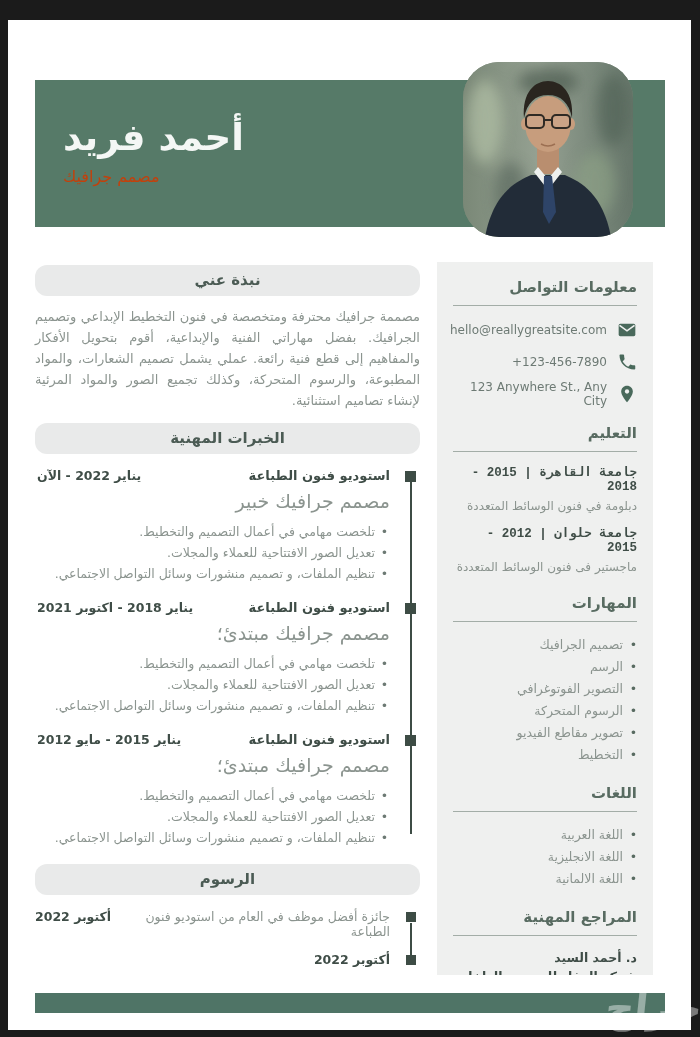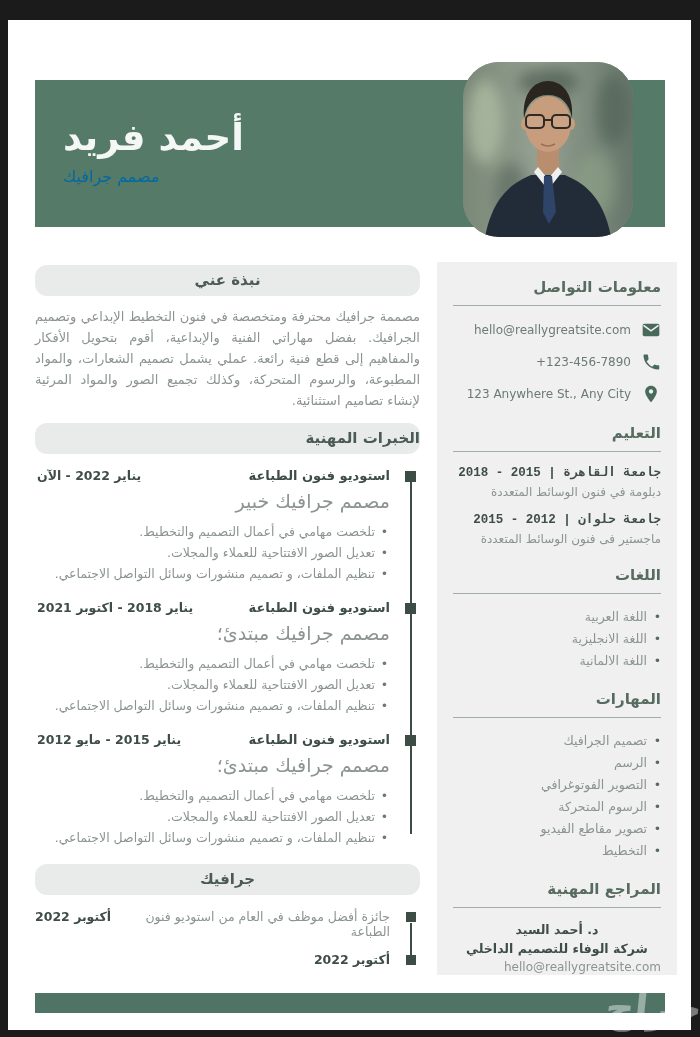--- a/index.html
+++ b/index.html
@@ -17,21 +17,21 @@
   
   .banner {
     position:absolute; left:27px; top:60px; width:630px; height:147px;
     background:var(--accent-green,#567a68);
   }
   .name-block {
     position:absolute; left:13px; top:96px; width:430px;
     text-align:left; color:#f4f7f5;margin-left:42px;
   }
   .name { font-size:37px; font-weight:bold; letter-spacing:1px; }
-  .job-title { font-size:16px; margin-top:8px; color:#0369a1; }
+  .job-title { font-size:16px; margin-top:8px; color:#c2410c; }
   .photo {
     position:absolute; left:455px; top:42px; width:170px; height:175px;
     border-radius:36px; overflow:hidden; background:#7a8877;
   }
   .photo svg { display:block; width:100%; height:100%; }
 
   
   .main-col {
     position:absolute; left:27px; top:245px; width:385px;
     direction:rtl;
@@ -39,21 +39,21 @@
   .section-bar {
     background:var(--section-bar-bg,#e9eaea); height:31px; line-height:31px;
     text-align:center; font-weight:bold; font-size:15px;
     color:var(--heading-text,#4b5b54);
     border-radius:12px;
   }
   .about-text {
     margin-top:10px; font-size:13px; line-height:21px;
     color:var(--body-text,#8b948f); text-align:justify;
   }
-  .exp-bar { margin-top:12px;text-align:right; }
+  .exp-bar { margin-top:12px; }
   .exp-list { position:relative; padding-left:2px; padding-right:30px; margin-top:14px; }
   .tl-line {
     position:absolute; right:8px; top:10px; bottom:14px; width:2px;
     background:#3d4c45;
   }
   .exp-entry { position:relative; margin-bottom:16px; }
   .tl-marker {
     position:absolute; right:-26px; top:3px; width:11px; height:11px;
     background:#3d4c45;
   }
@@ -72,21 +72,21 @@
   .awards-bar { margin-top:12px; }
   .awards-list { position:relative; padding-right:30px; margin-top:14px; }
   .aw-line { position:absolute; right:8px; top:14px; height:36px; width:2px; background:#3d4c45; }
   .award-row { position:relative; display:flex; justify-content:space-between; margin-bottom:13px; align-items:baseline; }
   .award-row .tl-marker { width:10px; height:10px; right:-26px; top:3px; }
   .award-text { font-size:12.5px; color:var(--body-text,#8b948f); }
   .award-date { font-size:12.5px; font-weight:bold; color:var(--dark-text,#3f4d47); white-space:nowrap; }
 
   
   .sidebar {
-    position:absolute; left:429px; top:242px; width:240px; height:713px;
+    position:absolute; left:429px; top:242px; width:216px; height:713px;
     background:var(--sidebar-bg,#eff0ef); direction:rtl;
     padding:16px 16px 10px; overflow:hidden;
   }
   .sb-section { margin-bottom:18px; }
   .sb-heading {
     font-size:15px; font-weight:bold; color:#586b61; text-align:right;
     padding-bottom:9px; border-bottom:1px solid #a3ada7; margin-bottom:12px;
   }
   .contact-row { display:flex; align-items:center; margin-bottom:8px; height:24px; }
   .contact-icon { width:20px; height:20px; margin-left:10px; flex:0 0 20px; }
@@ -96,21 +96,21 @@
   }
   .edu-entry { margin-bottom:10px; }
   .edu-title { font-size:12.5px; font-weight:bold; color:var(--dark-text,#3f4d47);font-family:Liberation Mono, monospace; }
   .edu-degree { font-size:12px; line-height:17px; color:var(--body-text,#8b948f); margin-top:4px; }
   .sb-list { list-style:none; }
   .sb-list li {
     position:relative; padding-right:14px; text-align:right;
     font-size:12.5px; line-height:22px; color:var(--body-text,#8b948f);
   }
   .sb-list li::before { content:"•"; position:absolute; right:0; color:#586b61; }
-  .ref-name, .ref-company { font-size:12.5px; font-weight:bold; color:var(--dark-text,#3f4d47); line-height:19px;text-align:center; }
+  .ref-name, .ref-company { font-size:12.5px; font-weight:bold; color:var(--dark-text,#3f4d47); line-height:19px; }
   .ref-email { font-size:12px; color:#8b948f; direction:ltr; text-align:right; line-height:19px; }
 
   
   .footer-bar {
     position:absolute; left:27px; top:973px; width:630px; height:20px;
     background:var(--footer-green,#4f7466);
   }
   .watermark {
     position:absolute; left:552px; top:985px; width:150px; z-index:5;
     font-size:40px; font-weight:bold; color:rgba(255,255,255,0.42);
@@ -211,21 +211,21 @@
         </div>
         <div class="role">مصمم جرافيك مبتدئ؛</div>
         <ul class="bullets">
           <li>تلخصت مهامي في أعمال التصميم والتخطيط.</li>
           <li>تعديل الصور الافتتاحية للعملاء والمجلات.</li>
           <li>تنظيم الملفات، و تصميم منشورات وسائل التواصل الاجتماعي.</li>
         </ul>
       </div>
     </div>
 
-    <div class="section-bar awards-bar">جرافيك</div>
+    <div class="section-bar awards-bar">الرسوم</div>
 
     <div class="awards-list">
       <div class="aw-line"></div>
       <div class="award-row">
         <div class="tl-marker"></div>
         <span class="award-text">جائزة أفضل موظف في العام من استوديو فنون الطباعة</span>
         <span class="award-date">أكتوبر 2022</span>
       </div>
       <div class="award-row">
         <div class="tl-marker"></div>
@@ -273,41 +273,41 @@
         <div class="edu-title">جامعة القاهرة |  2015 - 2018</div>
         <div class="edu-degree">دبلومة في فنون الوسائط المتعددة</div>
       </div>
       <div class="edu-entry">
         <div class="edu-title">جامعة حلوان |  2012 - 2015</div>
         <div class="edu-degree">ماجستير فى فنون الوسائط المتعددة</div>
       </div>
     </div>
 
     <div class="sb-section">
-      <div class="sb-heading">اللغات</div>
-      <ul class="sb-list">
-        <li>اللغة العربية</li>
-        <li>اللغة الانجليزية</li>
-        <li>اللغة الالمانية</li>
-      </ul>
-    </div>
-
-    <div class="sb-section">
       <div class="sb-heading">المهارات</div>
       <ul class="sb-list">
         <li>تصميم الجرافيك</li>
         <li>الرسم</li>
         <li>التصوير الفوتوغرافي</li>
         <li>الرسوم المتحركة</li>
         <li>تصوير مقاطع الفيديو</li>
         <li>التخطيط</li>
       </ul>
     </div>
 
     <div class="sb-section">
+      <div class="sb-heading">اللغات</div>
+      <ul class="sb-list">
+        <li>اللغة العربية</li>
+        <li>اللغة الانجليزية</li>
+        <li>اللغة الالمانية</li>
+      </ul>
+    </div>
+
+    <div class="sb-section">
       <div class="sb-heading">المراجع المهنية</div>
       <div class="ref-name">د. أحمد السيد</div>
       <div class="ref-company">شركة الوفاء للتصميم الداخلي</div>
       <div class="ref-email">hello@reallygreatsite.com</div>
     </div>
 
   </div>
 
   <div class="footer-bar"></div>
 </div>

